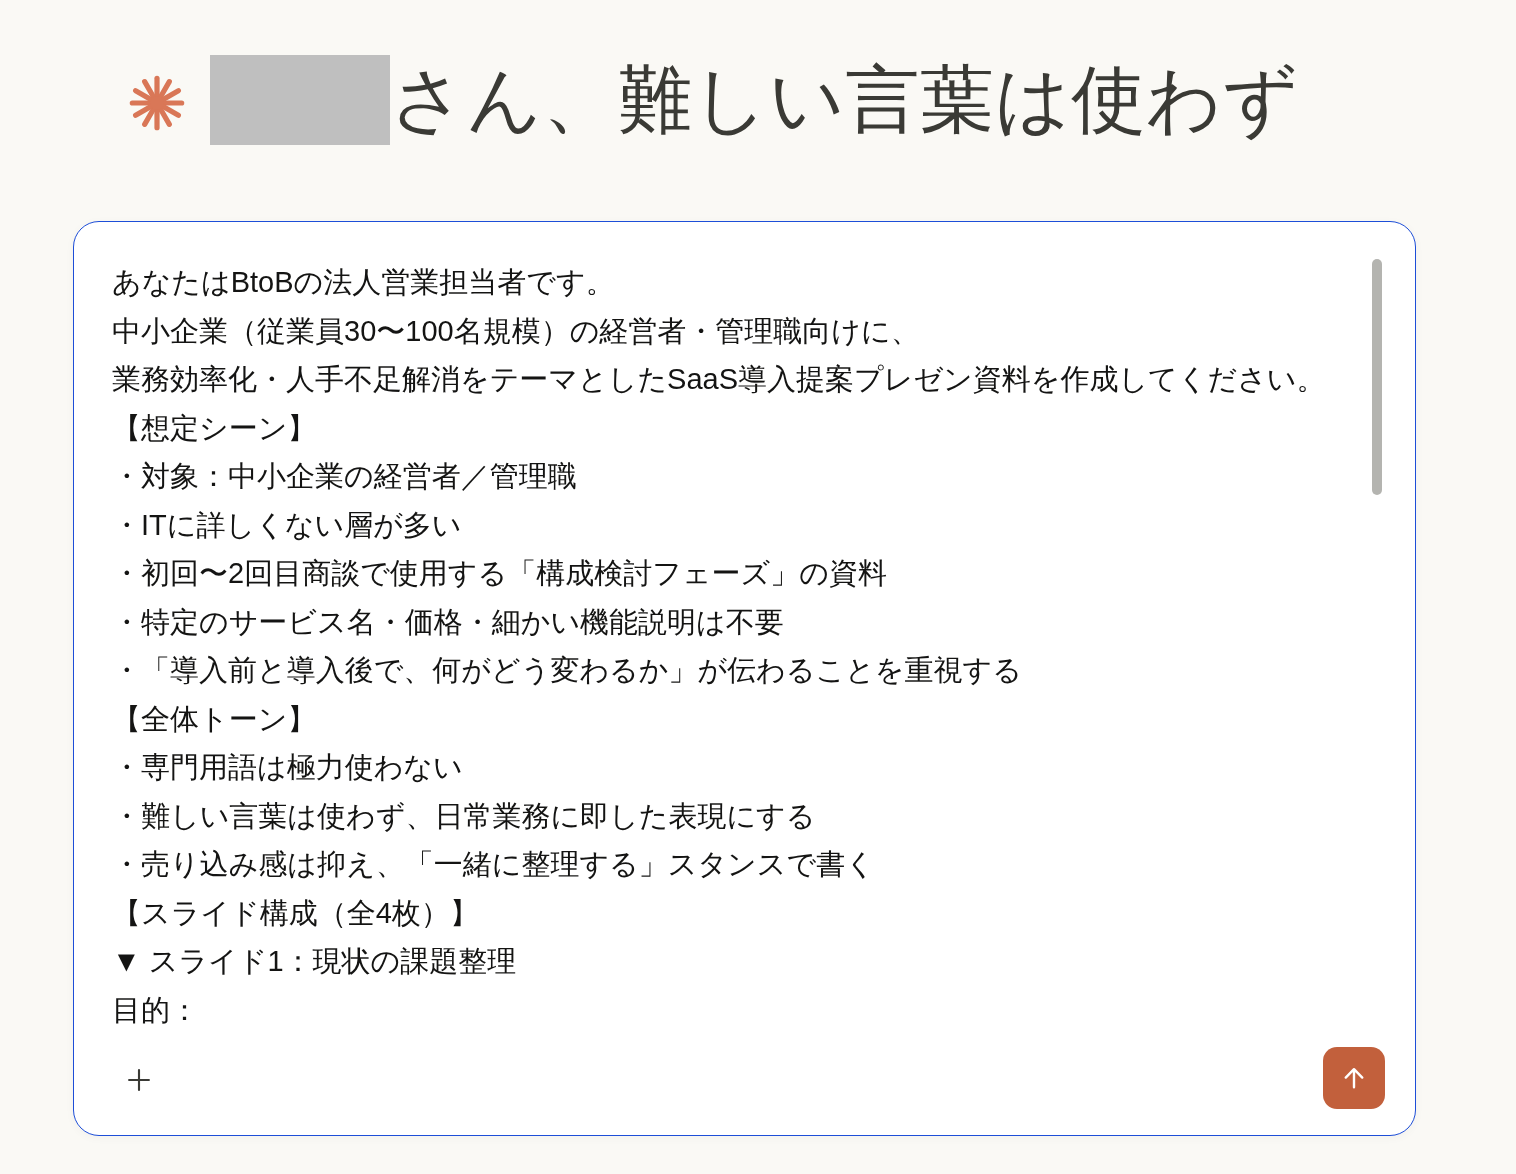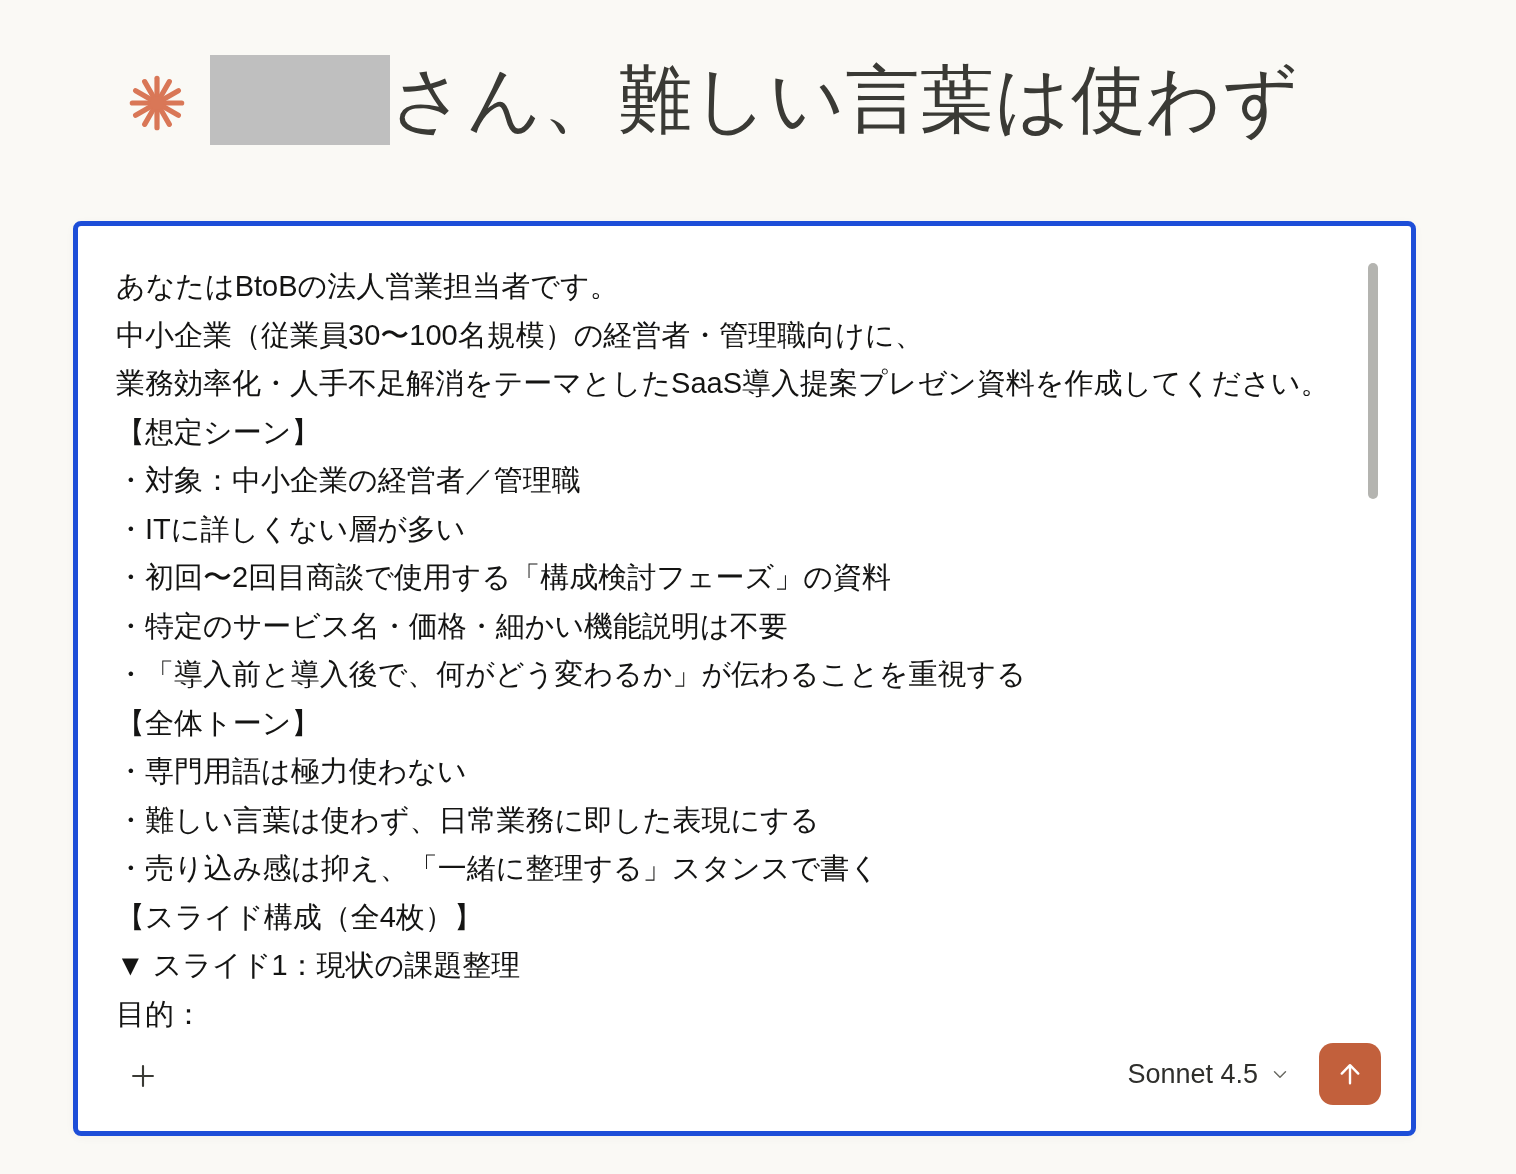--- a/index.html
+++ b/index.html
@@ -50,22 +50,22 @@
   }
 
   
   #composer-card {
     position: absolute;
     left: 73px;
     top: 221px;
     width: 1343px;
     height: 915px;
     background: #ffffff;
-    border: 5px solid #1d4ed8;
-    border-radius: 8px;
+    border: 1px solid #1d4ed8;
+    border-radius: 26px;
     box-shadow: 0 2px 10px rgba(0,0,0,0.035);
     box-sizing: border-box;
     overflow: hidden;
   }
 
   #composer-text-area {
     position: absolute;
     left: 38px;
     top: 36px;
     width: 1265px;
@@ -216,26 +216,20 @@
 
   <div id="composer-footer">
 
     <button id="add-attachment-button">
       <svg width="34" height="34" viewBox="0 0 24 24" aria-hidden="true">
         <path d="M12 5 L12 19 M5 12 L19 12" stroke="#3a3a35" stroke-width="1.5" stroke-linecap="round" fill="none"></path>
       </svg>
     </button>
 
     <div id="footer-right">
-      <button id="model-selector">
-        <span id="model-name">Sonnet 4.5</span>
-        <svg width="22" height="22" viewBox="0 0 24 24" aria-hidden="true">
-          <path d="M6 9.5 L12 15.5 L18 9.5" stroke="#6b6b64" stroke-width="1.6" stroke-linecap="round" stroke-linejoin="round" fill="none"></path>
-        </svg>
-      </button>
 
       <button id="send-button">
         <svg width="32" height="32" viewBox="0 0 24 24" aria-hidden="true">
           <path d="M12 19 L12 5.5 M5.8 11.7 L12 5.4 L18.2 11.7" stroke="#ffffff" stroke-width="1.8" stroke-linecap="round" stroke-linejoin="round" fill="none"></path>
         </svg>
       </button>
     </div>
 
   </div>
 </div>

